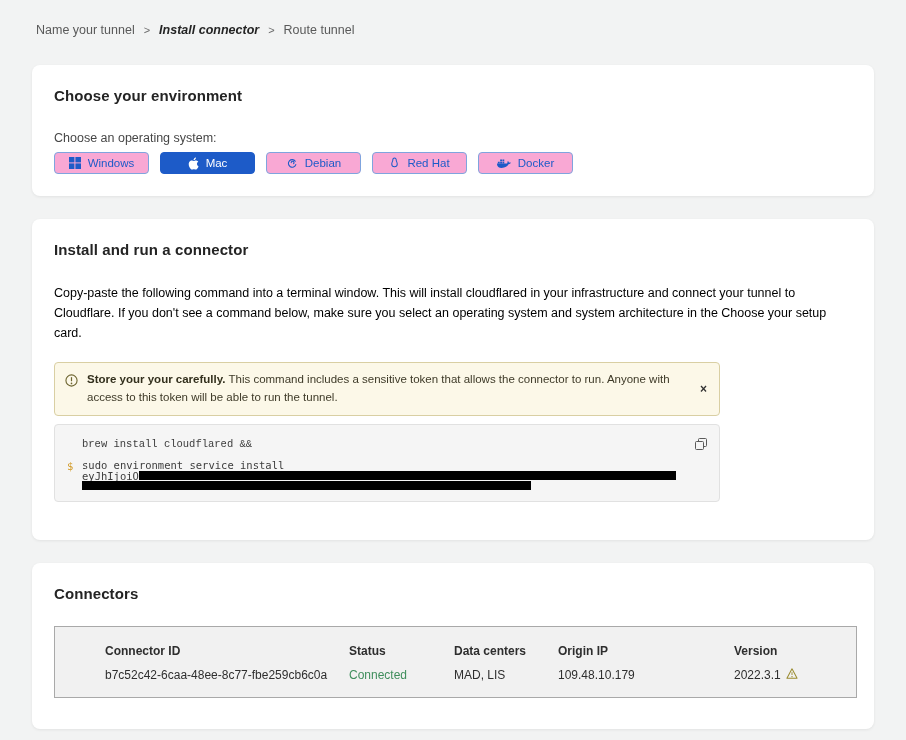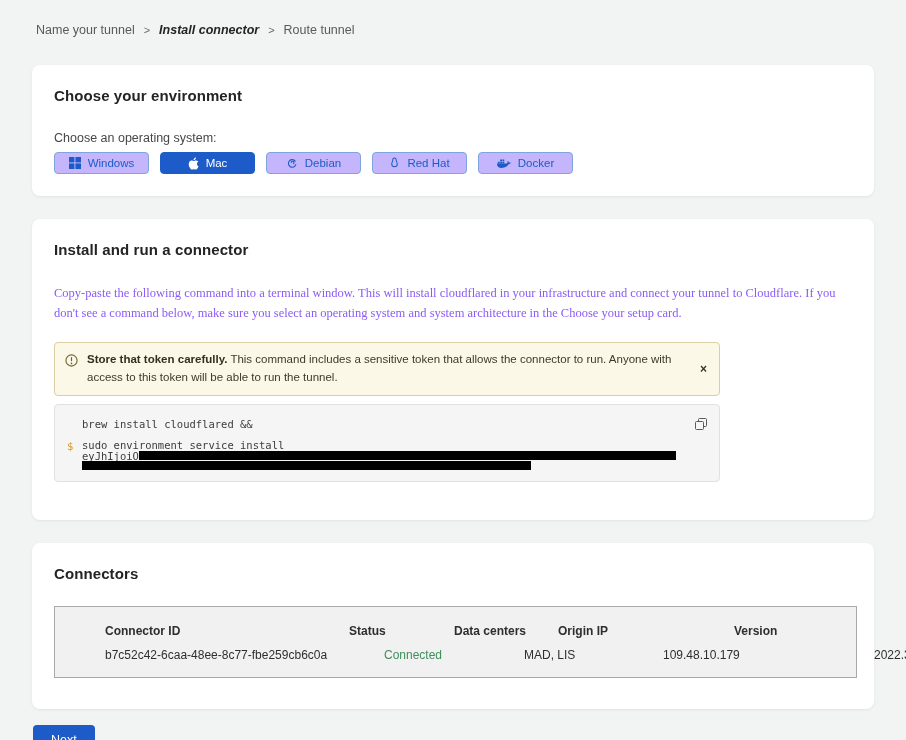--- a/index.html
+++ b/index.html
@@ -33,32 +33,32 @@
   #card-environment { margin-top:28px; }
   #card-install    { margin-top:23px; padding-bottom:38px; }
   #card-connectors { margin-top:23px; padding-bottom:31px; }
 
   
   .os-label { font-size:12.5px; color:#474747; margin:27px 0 7px; }
   .os-row { display:flex; gap:11px; }
   .os-btn {
     display:flex; align-items:center; justify-content:center; gap:7px;
     width:95px; height:22px;
-    background:#c4b5fd;
+    background:#f9a8d4;
     border:1px solid #7fa4de; border-radius:4px;
     color:#1d5bc8; font-size:11.5px; font-family:"Liberation Sans",sans-serif;
     cursor:pointer; padding:0;
   }
   .os-btn.selected { background:#1d5bc8; border-color:#1d5bc8; color:#fff; }
   .os-btn svg { flex:0 0 auto; }
 
   
   .description {
     margin:25px 0 0; max-width:794px;
-    font-size:12.5px; line-height:1.6; color:#8b5cf6;font-family:Liberation Serif, serif;
+    font-size:12.5px; line-height:1.6; color:#000000;
   }
   .warning-banner {
     margin-top:19px; width:666px;
     display:flex; align-items:flex-start; gap:9px;
     background:#fcf8e8; border:1px solid #d9cfa3; border-radius:4px;
     padding:8px 10px 8px 10px;
     font-size:11.5px; line-height:1.55; color:#3e3a28;
   }
   .warning-banner .w-icon { margin-top:3px; flex:0 0 auto; }
   .warning-banner .w-text { flex:1 1 auto; padding-right:14px; }
@@ -70,21 +70,21 @@
     font-family:"Liberation Sans",sans-serif;
   }
   .code-block {
     position:relative;
     margin-top:8px; width:666px;
     background:#f5f5f5; border:1px solid #e1e1e1; border-radius:4px;
     padding:13px 12px 10px 12px;
     font-family:"DejaVu Sans Mono", monospace;
     font-size:10.5px; color:#3c3c3c;
   }
-  .code-line1 { margin:0 0 10px 15px; white-space:pre; }
+  .code-line1 { margin:0 0 10px 15px; white-space:pre;font-family:Liberation Mono, monospace; }
   .code-row { display:flex; }
   .code-prompt { width:15px; flex:0 0 auto; color:#d39d2e; }
   .code-cmd { flex:1 1 auto; }
   .code-cmd .cmd-line { line-height:11px; white-space:pre; }
   .token-line { line-height:10px; height:10px; white-space:nowrap; }
   .redact { display:inline-block; background:#000; height:9px; vertical-align:top; }
   .redact-1 { width:537px; }
   .redact-2 { width:449px; }
   .copy-btn {
     position:absolute; top:11px; right:10px;
@@ -93,21 +93,21 @@
 
   
   .connector-table {
     margin-top:24px; width:803px;
     background:#f1f1f1; border:1px solid #a9a9a9;
     padding:17px 10px 15px 50px;
     font-size:12px;
   }
   .tbl-row { display:grid; grid-template-columns:244px 105px 104px 176px 1fr; align-items:center; }
   .tbl-head { font-weight:700; color:#2e2e2e; margin-bottom:10px; }
-  .tbl-data { color:#2e2e2e;gap:35px; }
+  .tbl-data { color:#2e2e2e; }
   .status-connected { color:#3f8e5c; }
   .version-cell { display:flex; align-items:flex-start; gap:5px; }
 
   
   .next-btn {
     margin:16px 0 0 33px;
     background:#1d5bc8; color:#fff;
     border:none; border-radius:4px;
     font-size:12.5px; font-family:"Liberation Sans",sans-serif;
     padding:8px 18px; cursor:pointer;
@@ -192,21 +192,21 @@
 
   <div class="warning-banner">
     <span class="w-icon">
       <svg width="13" height="13" viewBox="0 0 14 14">
           <circle cx="7" cy="7" r="6" fill="none" stroke="#6d6530" stroke-width="1.2"></circle>
           <line x1="7" y1="3.4" x2="7" y2="7.8" stroke="#6d6530" stroke-width="1.3"></line>
           <circle cx="7" cy="10.1" r=".9" fill="#6d6530"></circle>
         </svg>
     </span>
     <span class="w-text">
-      <b class="w-title">Store that token carefully.</b>
+      <b class="w-title">Store your your carefully.</b>
       <span>This command includes a sensitive token that allows the connector to run. Anyone with access to this token will be able to run the tunnel.</span>
     </span>
     <button class="warning-close">×</button>
   </div>
 
   <div class="code-block">
     <div class="code-line1">brew install cloudflared &amp;&amp;</div>
     <div class="code-row">
       <span class="code-prompt">$</span>
       <div class="code-cmd">

